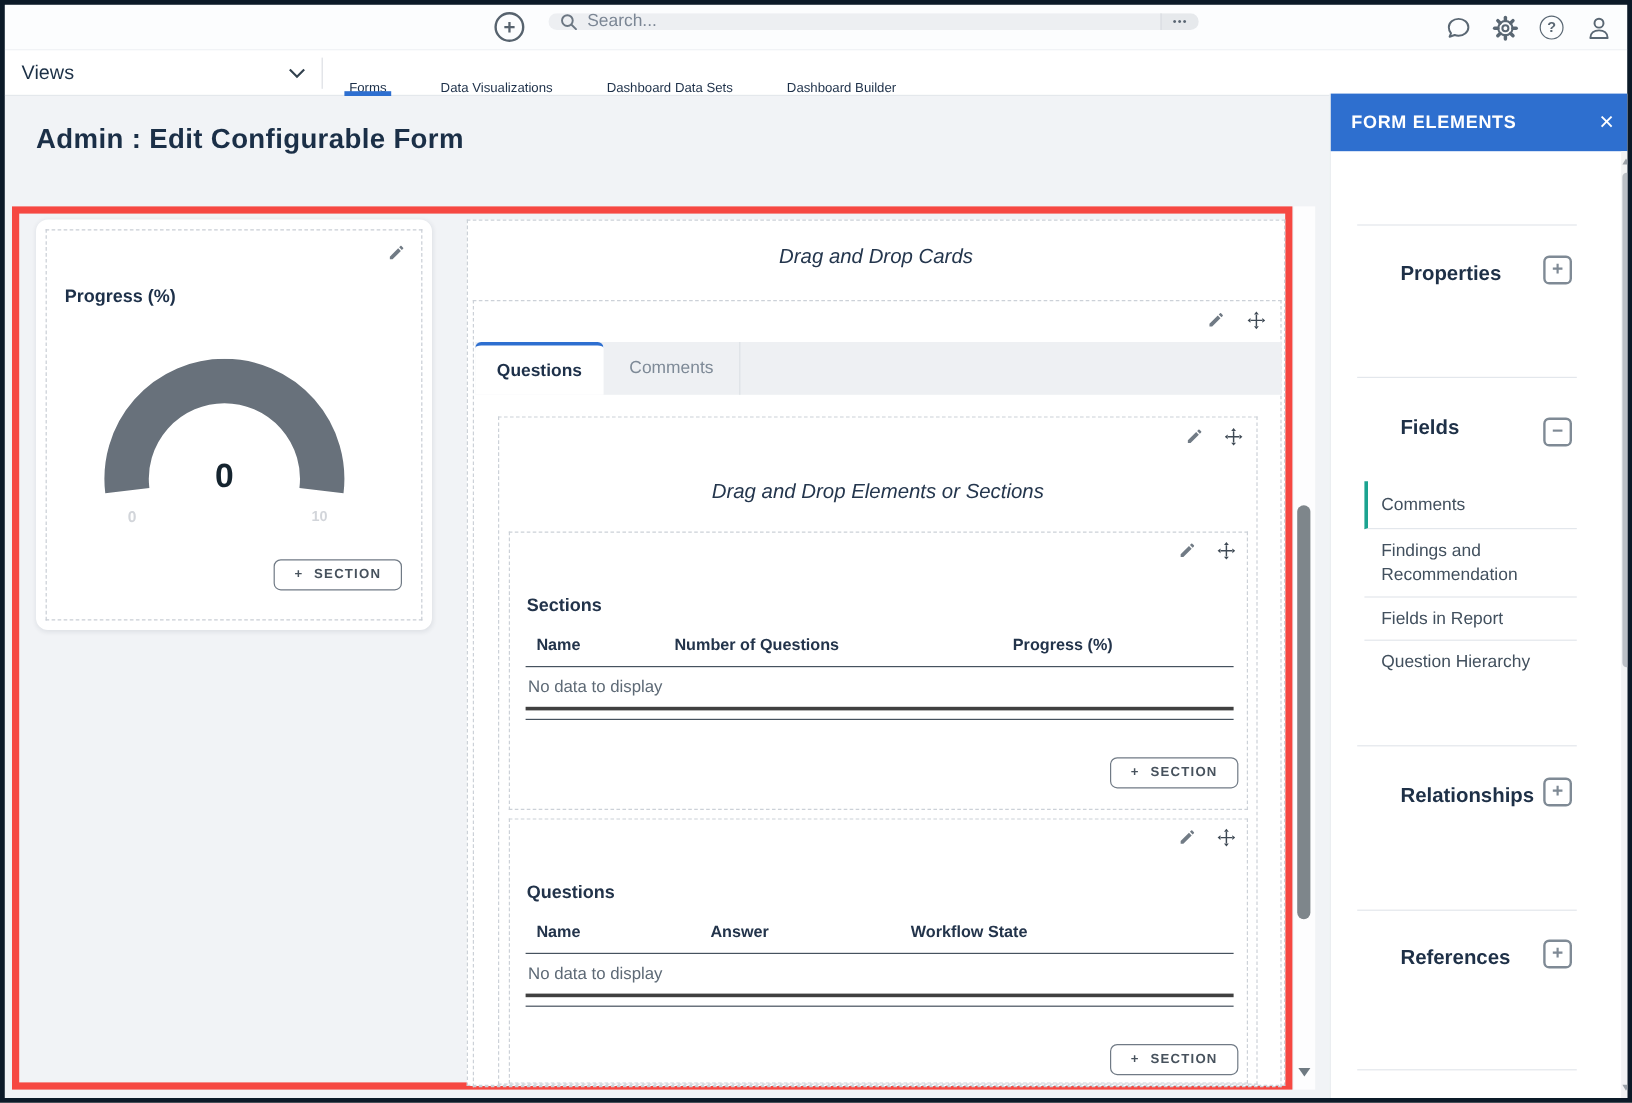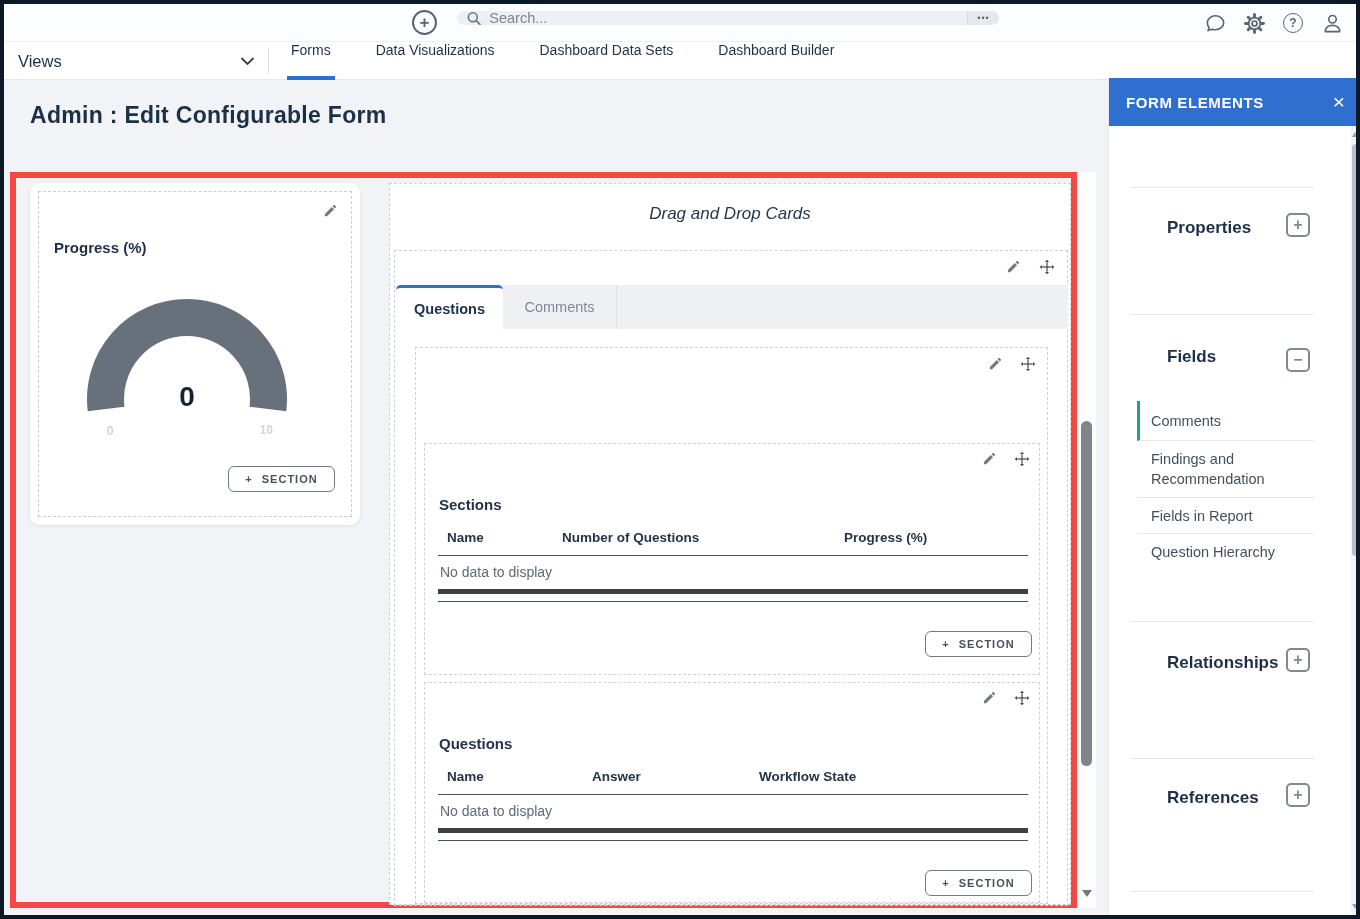--- a/index.html
+++ b/index.html
@@ -25,21 +25,21 @@
   .tb-icon{ width:24px; height:24px; display:flex; align-items:center; justify-content:center; }
 
   
   .navrow{ position:absolute; left:0; top:38px; width:1352px; height:38px; background:#ffffff;
            border-bottom:1px solid #e4e8ec; z-index:6;}
   .views{ position:absolute; left:14px; top:0; height:38px; display:flex; align-items:center;
           font-size:16.5px; font-weight:400; color:#1c3046;}
   .views-chevron{ position:absolute; left:236px; top:15px; }
   .vdivider{ position:absolute; left:264px; top:6px; width:1px; height:26px; background:#dcdfe4; }
   .tabs{ position:absolute; left:287px; top:0; height:38px; display:flex; gap:45px; }
-  .tab{ position:relative; height:38px; display:flex; align-items:flex-start; font-size:14px; color:#1d3049; }
+  .tab{ position:relative; height:38px; display:flex; align-items:flex-end; font-size:11px; color:#1d3049; }
   .tab.active::after{ content:""; position:absolute; left:-4px; right:-4px; bottom:0; height:4px; background:#2e6fd0; }
 
   
   .main{ position:absolute; left:0; top:76px; width:1352px; height:835px; background:#f1f3f6; }
   .page-title{ position:absolute; left:26px; top:22px; font-size:23px; font-weight:800; color:#1b2f47; letter-spacing:.3px;}
   .redbox{ position:absolute; left:6px; top:92px; width:1067px; height:736px; border:6px solid #f64842; z-index:1;}
 
   
   .leftcard{ position:absolute; left:26px; top:103px; width:330px; height:342px; background:#fff;
              border-radius:10px; box-shadow:0 1px 4px rgba(20,30,50,.09); z-index:2;}
@@ -81,21 +81,21 @@
   .subbox > .iconrow-pencil{ right:42px; top:7px; } .subbox > .iconrow-move{ right:9px; top:7px; }
   .box4{ top:95px; height:232px; }
   .box5{ top:334px; height:221px; }
   .sub-title{ position:absolute; left:14px; top:52px; font-size:15px; font-weight:700; color:#22334a; }
   .tbl{ position:absolute; left:13px; top:86px; width:590px; }
   .tbl-head{ display:grid; padding-bottom:10px; border-bottom:1px solid #46525e;
              font-weight:700; font-size:13.5px; color:#23344b; }
   .tbl-head.sections{ grid-template-columns:115px 282px 1fr; }
   .tbl-head.questions{ grid-template-columns:145px 167px 1fr; }
   .tbl-head span{ padding-left:9px; }
-  .tbl-empty{ font-size:14px; color:#5e6a76; padding:8px 0 9px 2px; border-bottom:5px solid #404040; }
+  .tbl-empty{ font-size:14px; color:#5e6a76; padding:8px 0 9px 2px; border-bottom:3px solid #404040; }
   .tbl-endline{ height:0; border-bottom:1px solid #46525e; margin-top:7px; }
   .subbox .add-btn{ right:7px; top:187px; }
 
   
   .mscroll-track{ position:absolute; left:1074px; top:92px; width:18px; height:736px; background:#fdfdfe; z-index:2;}
   .mscroll-thumb{ position:absolute; left:3px; top:249px; width:11px; height:345px; background:#7e868b; border-radius:6px; }
   .mscroll-down{ position:absolute; left:4px; top:718px; width:0; height:0;
                  border-left:5px solid transparent; border-right:5px solid transparent; border-top:7px solid #6f7a82; }
 
   
@@ -271,20 +271,21 @@
                   <line x1="5" y1="12" x2="19" y2="12"></line>
                 </g>
               <g fill="#3e4954">
                   <path d="M12 1l3 3.6H9z"></path>
                   <path d="M12 23l3-3.6H9z"></path>
                   <path d="M1 12l3.6-3v6z"></path>
                   <path d="M23 12l-3.6-3v6z"></path>
                 </g>
             </svg>
           </span>
+          <div class="dz2-title">Drag and Drop Elements or Sections</div>
 
           <div class="subbox box4">
             <span class="iconrow-pencil">
               <svg width="15" height="15" viewBox="0 0 24 24" fill="#717b85">
                   <path d="M3 17.4V21h3.6L17.7 9.9 14.1 6.3 3 17.4zM20.7 6.9c.4-.4.4-1 0-1.4l-2.2-2.2c-.4-.4-1-.4-1.4 0l-1.7 1.7 3.6 3.6 1.7-1.7z"></path>
                 </svg>
             </span>
             <span class="iconrow-move">
               <svg width="16" height="16" viewBox="0 0 24 24">
                 <g stroke="#3e4954" stroke-width="1.8">

